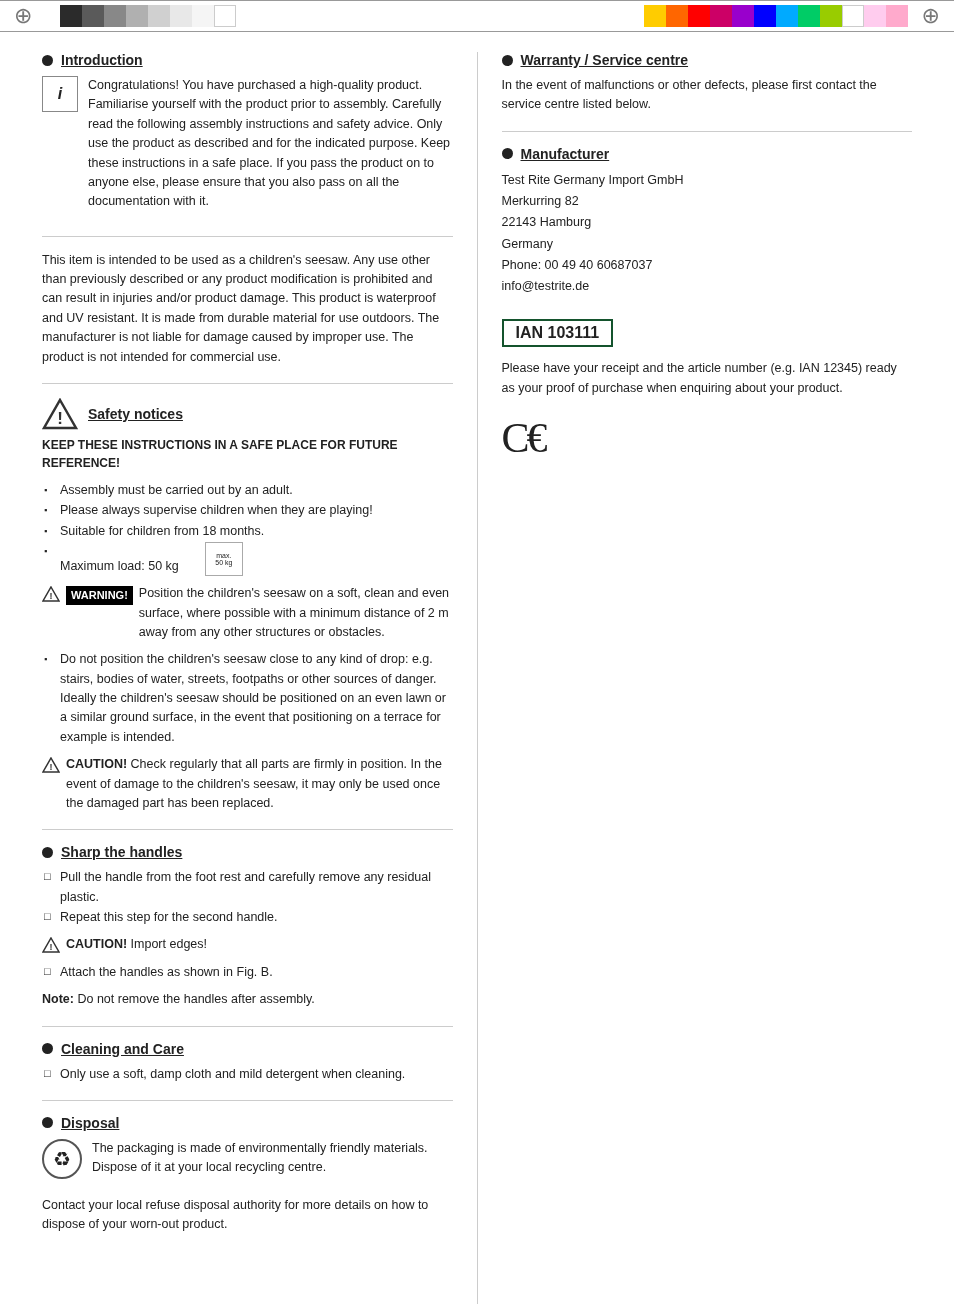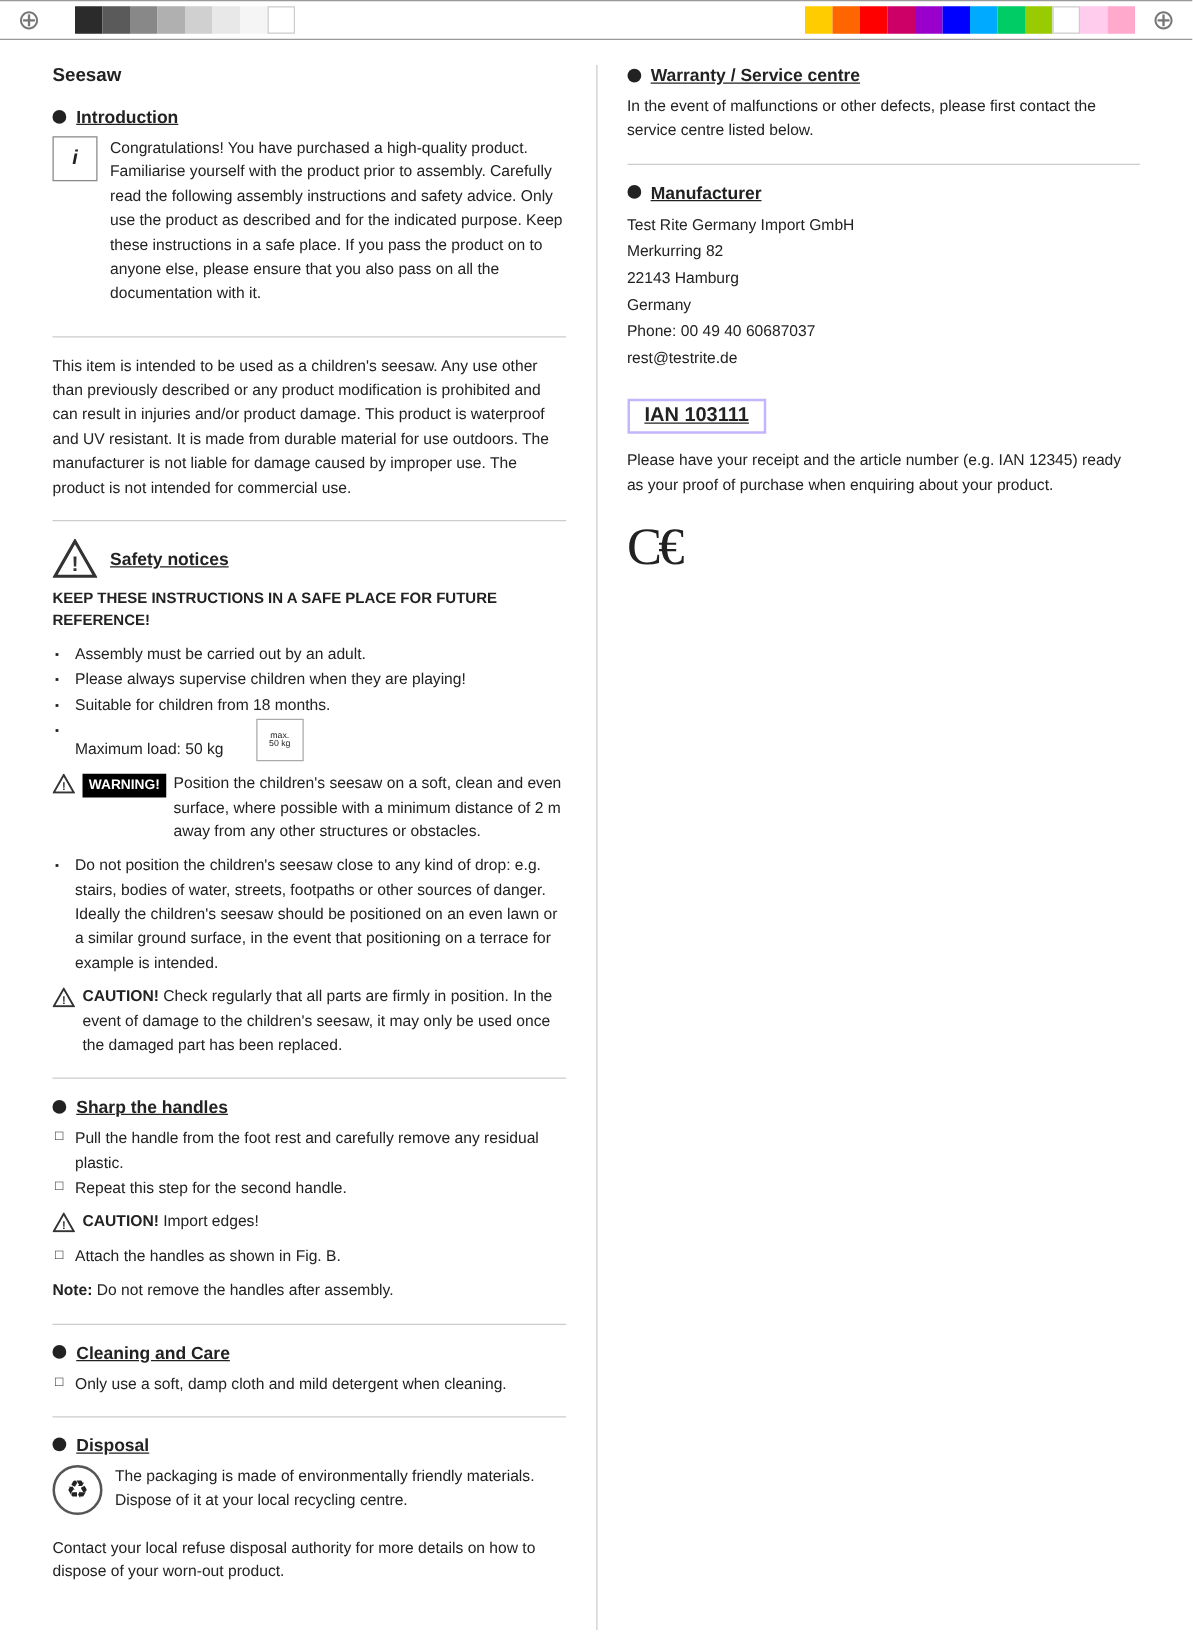--- a/index.html
+++ b/index.html
@@ -200,27 +200,26 @@
       margin-top: 2px;
       white-space: nowrap;
       text-align: right;
     }
 
     .caut-label {
       font-weight: bold;
     }
 
     .ian-border {
-      border: 2px solid #c4b5fd;
+      border: 2px solid #14532d;
       display: inline-block;
       padding: 3px 12px;
       font-size: 16px;
       font-weight: bold;
       margin: 8px 0 12px 0;
-      text-decoration: underline;
     }
 
     .ce-symbol {
       font-size: 42px;
       font-weight: 300;
       letter-spacing: -3px;
       font-family: 'Times New Roman', serif;
       margin-top: 10px;
     }
 
@@ -286,21 +285,20 @@
     </div>
     <div class="top-bar-right">
       <span class="crosshair-symbol">⊕</span>
     </div>
   </div>
 
   <div class="two-col">
 
     <div class="col-left">
 
-      <h1 class="section-heading" style="margin-bottom:16px;text-decoration:none;font-size:15px;">Seesaw</h1>
 
       <div class="section-block">
         <div class="section-heading-row">
           <div class="dot"></div>
           <span class="section-heading">Introduction</span>
         </div>
         <div style="display:flex;align-items:flex-start;gap:10px;margin-bottom:6px;">
           <div style="border:1px solid #888;width:36px;height:36px;display:flex;align-items:center;justify-content:center;font-size:16px;font-style:italic;font-weight:bold;flex-shrink:0;">
             <span>i</span>
           </div>
@@ -451,21 +449,21 @@
           <div class="dot"></div>
           <span class="section-heading">Manufacturer</span>
         </div>
 
         <div class="manufacturer-details">
           <div>Test Rite Germany Import GmbH</div>
           <div>Merkurring 82</div>
           <div>22143 Hamburg</div>
           <div>Germany</div>
           <div>Phone: 00 49 40 60687037</div>
-          <div>rest@testrite.de</div>
+          <div>info@testrite.de</div>
         </div>
 
         <div class="ian-border">IAN 103111</div>
 
         <p>Please have your receipt and the article number (e.g. IAN 12345) ready as your proof of purchase when enquiring about your product.</p>
       </div>
 
       <div class="ce-symbol">C€</div>
 
     </div>

